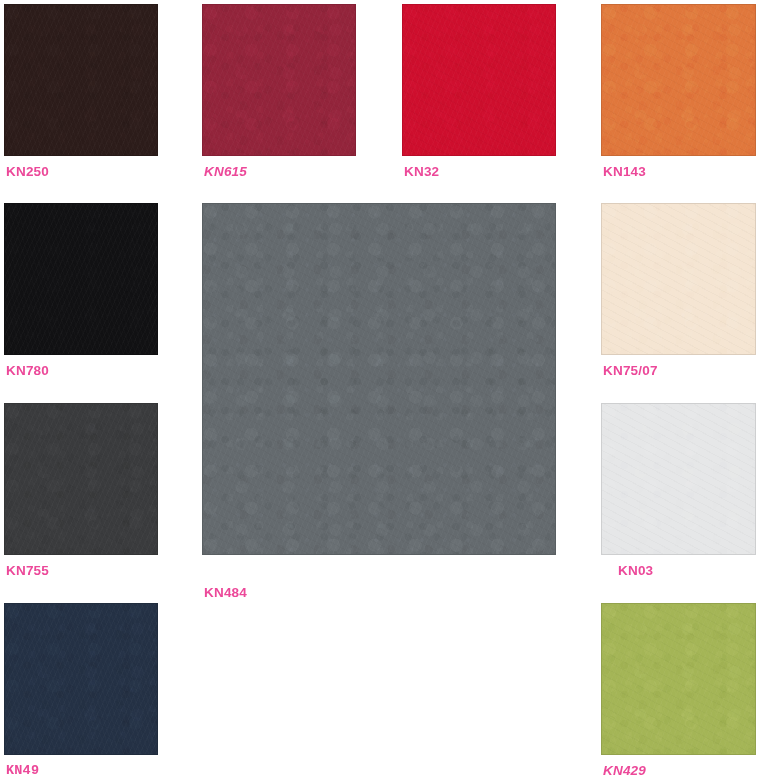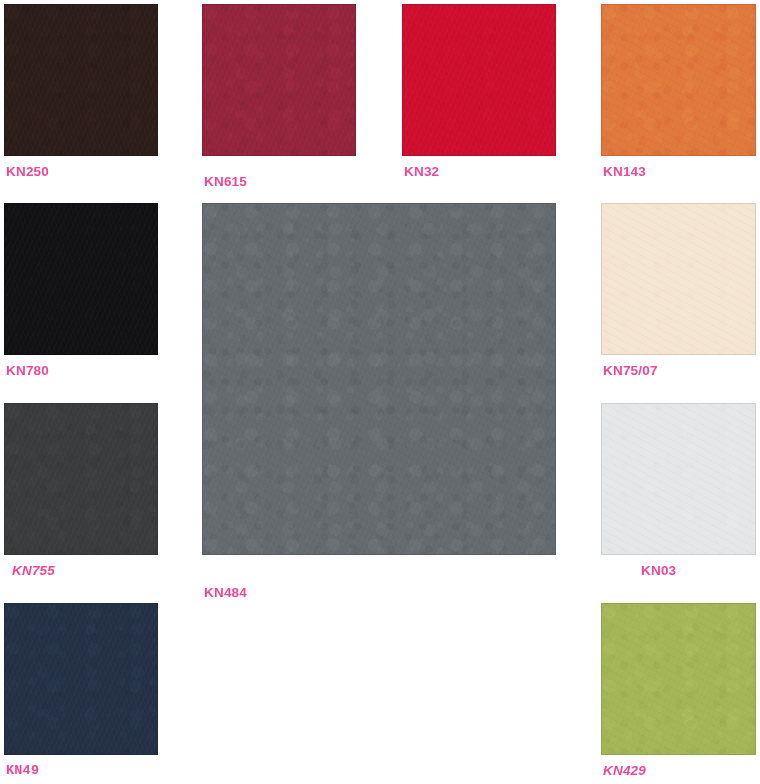--- a/index.html
+++ b/index.html
@@ -89,21 +89,21 @@
 <body>
 
 <div id="swatch-board" style="background: rgb(255, 255, 255);">
     <div class="swatch-cell" style="left: 4px; top: 4px; width: 154px; height: 152px;">
       <div class="swatch-chip grain" style="height: 152px; background: rgb(44, 28, 26);"></div>
     </div>
     <div class="swatch-label" style="left: 6px; top: 164px;">KN250</div>
     <div class="swatch-cell" style="left: 202px; top: 4px; width: 154px; height: 152px;">
       <div class="swatch-chip grain" style="height: 152px; background: rgb(147, 36, 59);"></div>
     </div>
-    <div class="swatch-label" style="left: 204px; top: 174px;">KN615</div>
+    <div class="swatch-label" style="left: 204px; top: 164px; font-style: italic;">KN615</div>
     <div class="swatch-cell" style="left: 402px; top: 4px; width: 154px; height: 152px;">
       <div class="swatch-chip grain" style="height: 152px; background: rgb(206, 14, 45);"></div>
     </div>
     <div class="swatch-label" style="left: 404px; top: 164px;">KN32</div>
     <div class="swatch-cell" style="left: 601px; top: 4px; width: 155px; height: 152px;">
       <div class="swatch-chip grain" style="height: 152px; background: rgb(224, 119, 60);"></div>
     </div>
     <div class="swatch-label" style="left: 603px; top: 164px;">KN143</div>
     <div class="swatch-cell" style="left: 4px; top: 203px; width: 154px; height: 152px;">
       <div class="swatch-chip grain" style="height: 152px; background: rgb(17, 17, 19);"></div>
@@ -113,25 +113,25 @@
       <div class="swatch-chip grain" style="height: 352px; background: rgb(100, 106, 110);"></div>
     </div>
     <div class="swatch-label" style="left: 204px; top: 585px;">KN484</div>
     <div class="swatch-cell" style="left: 601px; top: 203px; width: 155px; height: 152px;">
       <div class="swatch-chip grain" style="height: 152px; background: rgb(245, 229, 210);"></div>
     </div>
     <div class="swatch-label" style="left: 603px; top: 363px;">KN75/07</div>
     <div class="swatch-cell" style="left: 4px; top: 403px; width: 154px; height: 152px;">
       <div class="swatch-chip grain" style="height: 152px; background: rgb(58, 59, 61);"></div>
     </div>
-    <div class="swatch-label" style="left: 12px; top: 563px; font-style: italic;">KN755</div>
+    <div class="swatch-label" style="left: 6px; top: 563px;">KN755</div>
     <div class="swatch-cell" style="left: 601px; top: 403px; width: 155px; height: 152px;">
       <div class="swatch-chip grain" style="height: 152px; background: rgb(230, 231, 232);"></div>
     </div>
-    <div class="swatch-label" style="left: 603px; top: 563px; padding-left: 38px;">KN03</div>
+    <div class="swatch-label" style="left: 580px; top: 563px; padding-left: 38px;">KN03</div>
     <div class="swatch-cell" style="left: 4px; top: 603px; width: 154px; height: 152px;">
       <div class="swatch-chip grain" style="height: 152px; background: rgb(36, 49, 69);"></div>
     </div>
     <div class="swatch-label" style="left: 6px; top: 763px; font-family: Liberation Mono, monospace;">KN49</div>
     <div class="swatch-cell" style="left: 601px; top: 603px; width: 155px; height: 152px;">
       <div class="swatch-chip grain" style="height: 152px; background: rgb(164, 181, 86);"></div>
     </div>
     <div class="swatch-label" style="left: 603px; top: 763px; font-style: italic;">KN429</div>
   </div>
 

